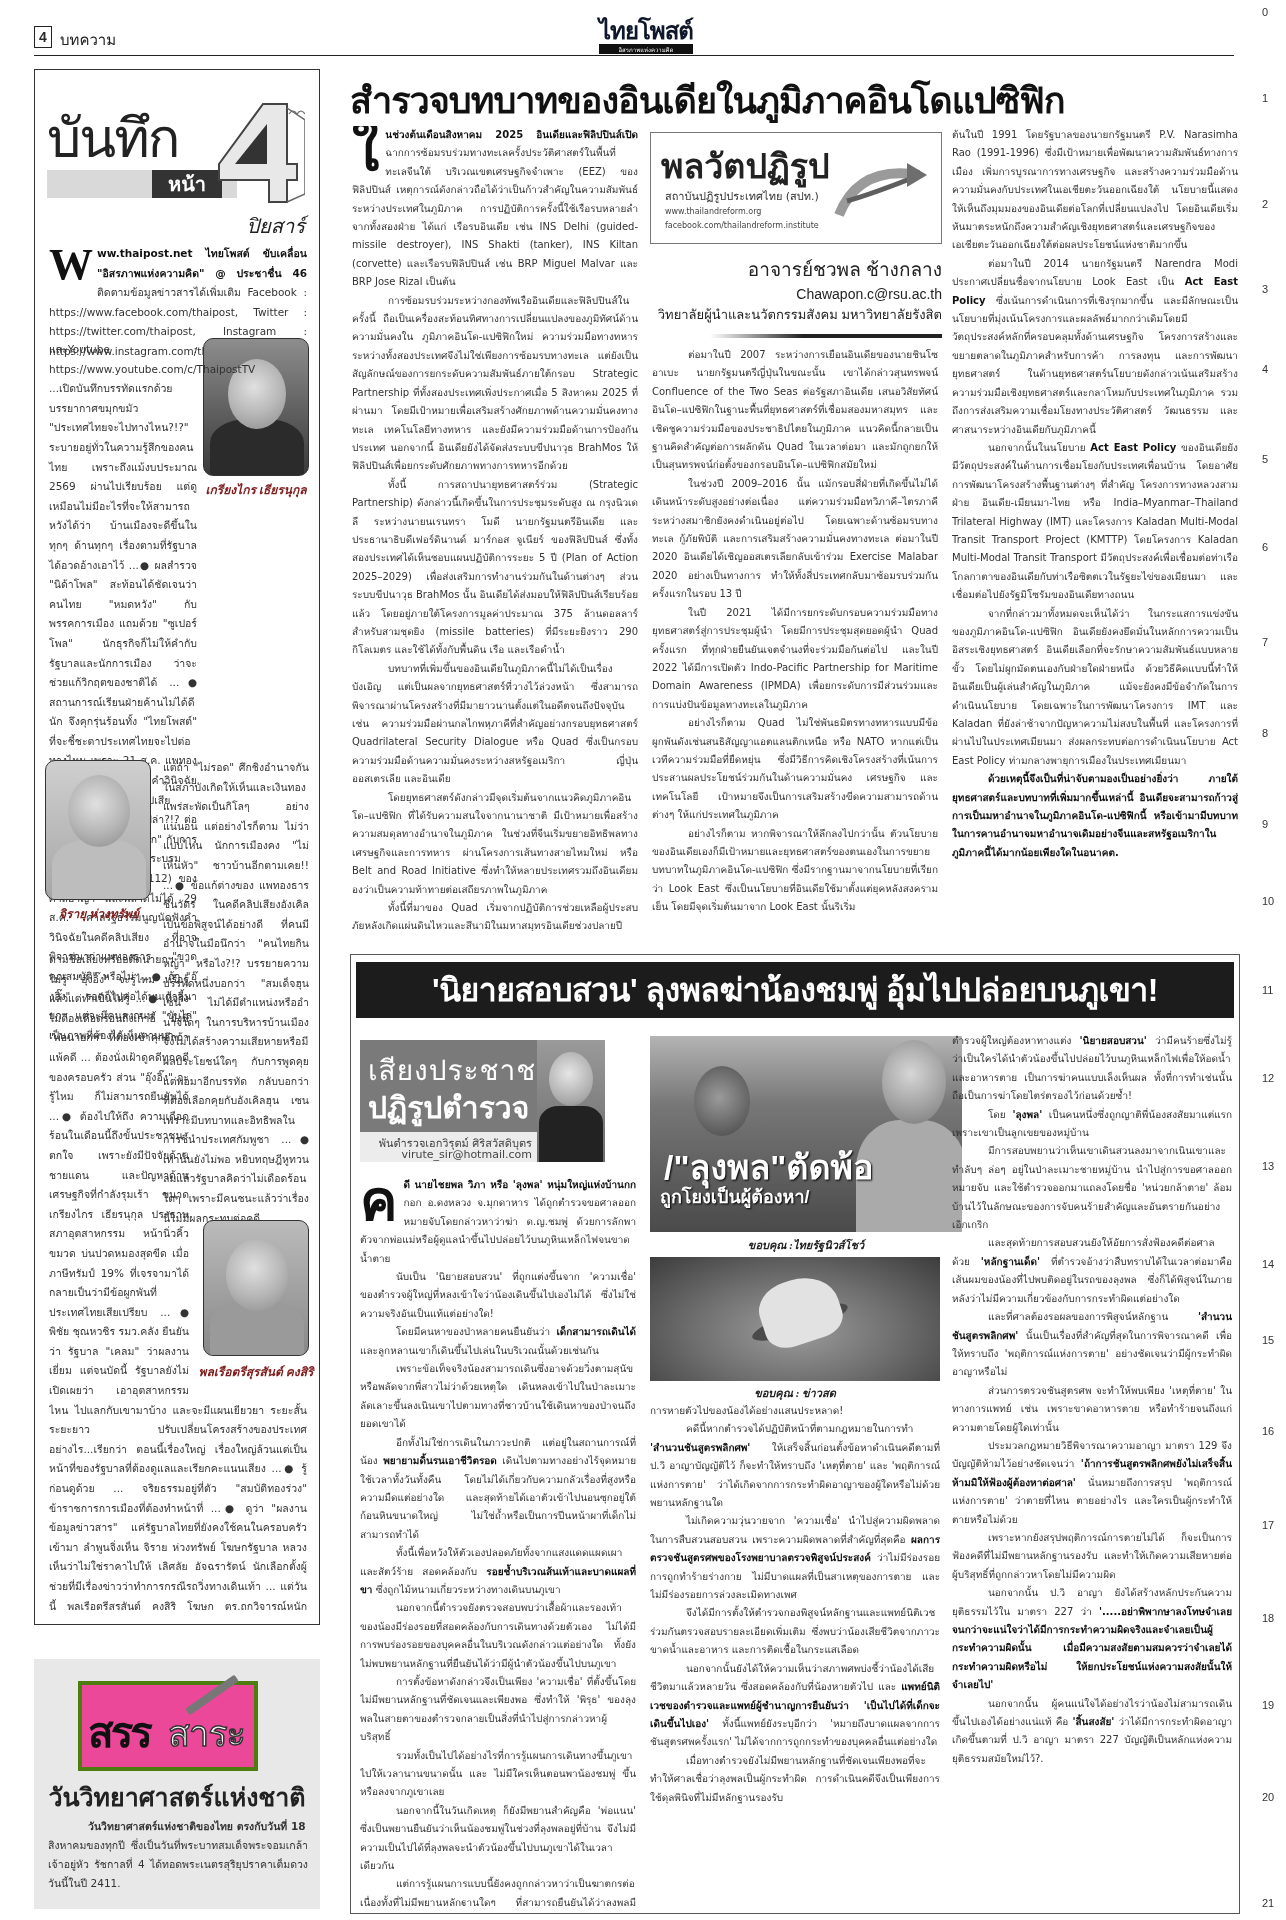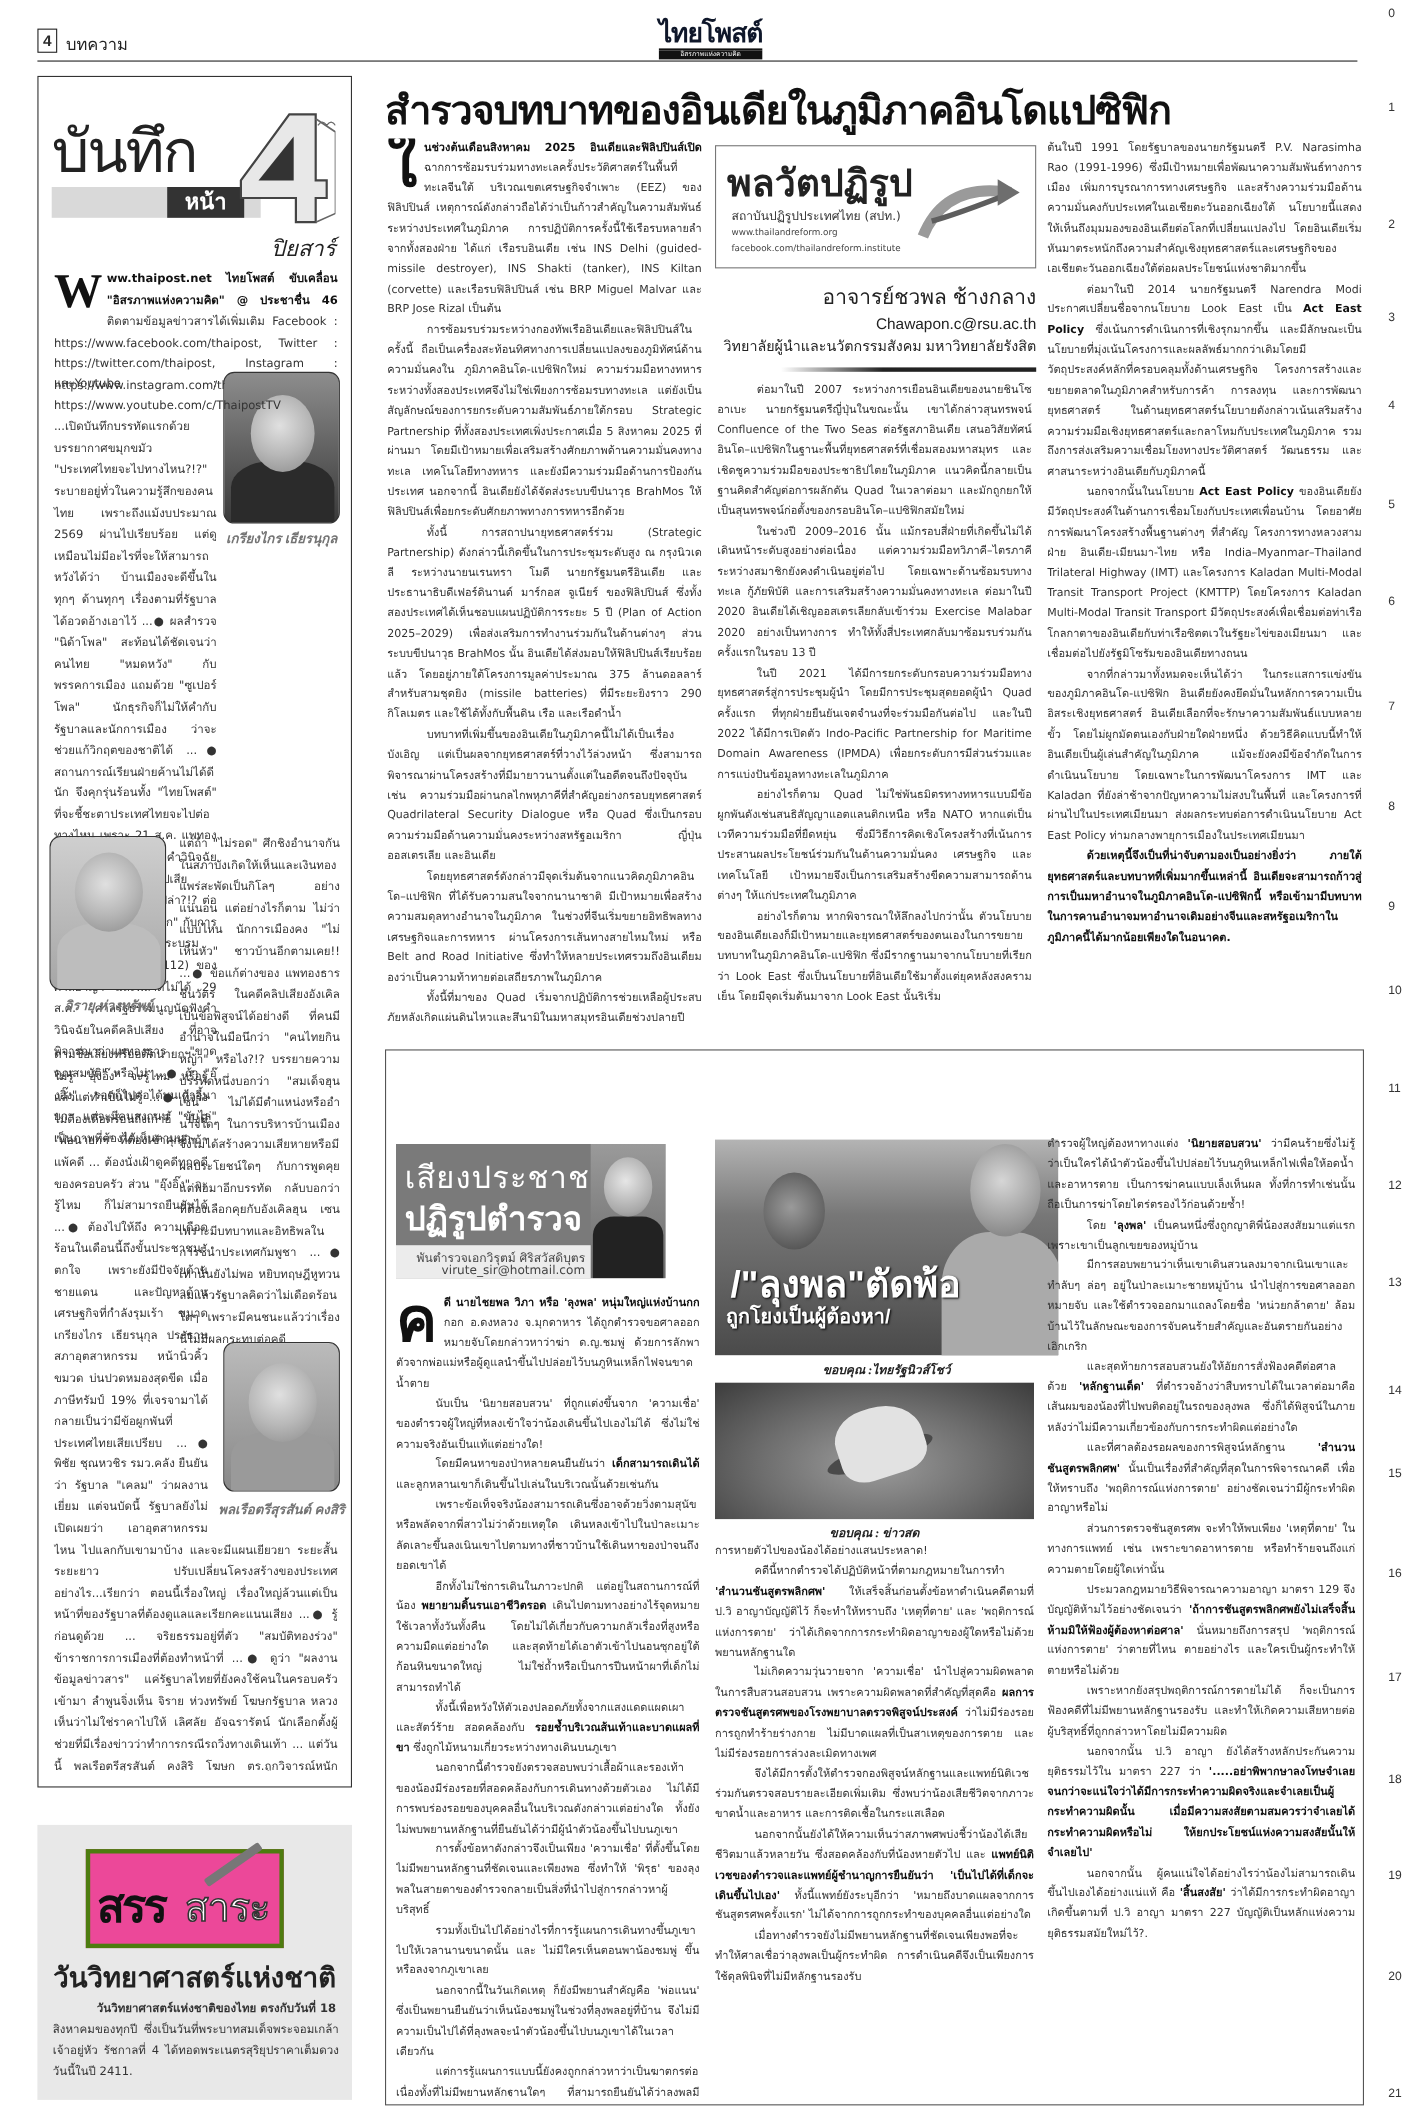--- a/index.html
+++ b/index.html
@@ -29,21 +29,21 @@
   .mh-four { position: absolute; left: 170px; top: 26px; width: 100px; height: 110px; }
   .mh-byline { position: absolute; right: 16px; top: 140px; font-size: 20px; font-style: italic; color: #222; font-family: "Liberation Serif", serif; }
 
   .left-text { position: absolute; left: 14px; font-size: 10.5px; line-height: 19.6px; color: #333; text-align: justify; }
   .left-text b { color: #111; }
   .dropcap-w { float: left; font-size: 44px; line-height: 38px; font-weight: bold; font-family: "Liberation Serif", serif; margin-right: 4px; margin-top: 2px; color: #111; }
 
   .photo { position: absolute; border-radius: 10px; border: 1.5px solid #333; overflow: hidden; background: linear-gradient(180deg,#8d8d8d 0%,#5a5a5a 60%,#3a3a3a 100%); }
   .photo .face { position: absolute; border-radius: 50%; background: radial-gradient(circle at 45% 40%, #e0e0e0 0%, #b8b8b8 50%, #8a8a8a 100%); }
   .photo .suit { position: absolute; border-radius: 40% 40% 0 0; background: #2b2b2b; }
-  .caption { position: absolute; font-size: 12px; font-weight: bold; font-style: italic; text-align: center; color: #737373; font-family: "Liberation Serif", serif; }
+  .caption { position: absolute; font-size: 12px; font-weight: bold; font-style: italic; text-align: center; color: #7f1d1d; font-family: "Liberation Serif", serif; }
 
   
   .sci-box { position: absolute; left: 34px; top: 1659px; width: 286px; height: 250px; background: #e8e8e8; }
   .sci-logo { position: absolute; left: 44px; top: 22px; width: 180px; height: 90px; background: #ec4899; border: 4px solid #4d7c0f; }
   .sci-logo .big { position: absolute; left: 6px; top: 14px; font-size: 42px; font-weight: bold; font-family: "Liberation Sans", sans-serif; color: #111; letter-spacing: -3px; }
   .sci-logo .small { position: absolute; left: 86px; top: 20px; font-size: 36px; font-family: "Liberation Sans", sans-serif; color: #fff; -webkit-text-stroke: 1.5px #333; letter-spacing: -1px; }
   .sci-logo .pencil { position: absolute; right: 12px; top: 6px; width: 60px; height: 8px; background: #777; transform: rotate(-35deg); border-radius: 2px; }
   .sci-title { position: absolute; left: 0; top: 118px; width: 286px; text-align: center; font-size: 25px; font-weight: bold; color: #222; font-family: "Liberation Sans", sans-serif; }
   .sci-text { position: absolute; left: 14px; top: 158px; width: 260px; font-size: 10.5px; line-height: 19px; color: #333; text-align: justify; }
 
@@ -238,20 +238,21 @@
 
   <div class="col-text" style="left:952px;top:126px;width:286px;height:805px;overflow:hidden;">
     <p class="noind">ต้นในปี 1991 โดยรัฐบาลของนายกรัฐมนตรี P.V. Narasimha Rao (1991-1996) ซึ่งมีเป้าหมายเพื่อพัฒนาความสัมพันธ์ทางการเมือง เพิ่มการบูรณาการทางเศรษฐกิจ และสร้างความร่วมมือด้านความมั่นคงกับประเทศในเอเชียตะวันออกเฉียงใต้ นโยบายนี้แสดงให้เห็นถึงมุมมองของอินเดียต่อโลกที่เปลี่ยนแปลงไป โดยอินเดียเริ่มหันมาตระหนักถึงความสำคัญเชิงยุทธศาสตร์และเศรษฐกิจของเอเชียตะวันออกเฉียงใต้ต่อผลประโยชน์แห่งชาติมากขึ้น</p>
     <p><span>ต่อมาในปี 2014 นายกรัฐมนตรี Narendra Modi ประกาศเปลี่ยนชื่อจากนโยบาย Look East เป็น </span><b>Act East Policy</b><span> ซึ่งเน้นการดำเนินการที่เชิงรุกมากขึ้น และมีลักษณะเป็นนโยบายที่มุ่งเน้นโครงการและผลลัพธ์มากกว่าเดิมโดยมีวัตถุประสงค์หลักที่ครอบคลุมทั้งด้านเศรษฐกิจ โครงการสร้างและขยายตลาดในภูมิภาคสำหรับการค้า การลงทุน และการพัฒนายุทธศาสตร์ ในด้านยุทธศาสตร์นโยบายดังกล่าวเน้นเสริมสร้างความร่วมมือเชิงยุทธศาสตร์และกลาโหมกับประเทศในภูมิภาค รวมถึงการส่งเสริมความเชื่อมโยงทางประวัติศาสตร์ วัฒนธรรม และศาสนาระหว่างอินเดียกับภูมิภาคนี้</span></p>
     <p><span>นอกจากนั้นในนโยบาย </span><b>Act East Policy</b><span> ของอินเดียยังมีวัตถุประสงค์ในด้านการเชื่อมโยงกับประเทศเพื่อนบ้าน โดยอาศัยการพัฒนาโครงสร้างพื้นฐานต่างๆ ที่สำคัญ โครงการทางหลวงสามฝ่าย อินเดีย-เมียนมา-ไทย หรือ India–Myanmar–Thailand Trilateral Highway (IMT) และโครงการ Kaladan Multi-Modal Transit Transport Project (KMTTP) โดยโครงการ Kaladan Multi-Modal Transit Transport มีวัตถุประสงค์เพื่อเชื่อมต่อท่าเรือโกลกาตาของอินเดียกับท่าเรือซิตตเวในรัฐยะไข่ของเมียนมา และเชื่อมต่อไปยังรัฐมิโซรัมของอินเดียทางถนน</span></p>
     <p>จากที่กล่าวมาทั้งหมดจะเห็นได้ว่า ในกระแสการแข่งขันของภูมิภาคอินโด-แปซิฟิก อินเดียยังคงยึดมั่นในหลักการความเป็นอิสระเชิงยุทธศาสตร์ อินเดียเลือกที่จะรักษาความสัมพันธ์แบบหลายขั้ว โดยไม่ผูกมัดตนเองกับฝ่ายใดฝ่ายหนึ่ง ด้วยวิธีคิดแบบนี้ทำให้อินเดียเป็นผู้เล่นสำคัญในภูมิภาค แม้จะยังคงมีข้อจำกัดในการดำเนินนโยบาย โดยเฉพาะในการพัฒนาโครงการ IMT และ Kaladan ที่ยังล่าช้าจากปัญหาความไม่สงบในพื้นที่ และโครงการที่ผ่านไปในประเทศเมียนมา ส่งผลกระทบต่อการดำเนินนโยบาย Act East Policy ท่ามกลางพายุการเมืองในประเทศเมียนมา</p>
     <p><b>ด้วยเหตุนี้จึงเป็นที่น่าจับตามองเป็นอย่างยิ่งว่า ภายใต้ยุทธศาสตร์และบทบาทที่เพิ่มมากขึ้นเหล่านี้ อินเดียจะสามารถก้าวสู่การเป็นมหาอำนาจในภูมิภาคอินโด-แปซิฟิกนี้ หรือเข้ามามีบทบาทในการคานอำนาจมหาอำนาจเดิมอย่างจีนและสหรัฐอเมริกาในภูมิภาคนี้ได้มากน้อยเพียงใดในอนาคต.</b></p>
   </div>
 
   <div class="art2-box"></div>
+  <div class="art2-banner">'นิยายสอบสวน' ลุงพลฆ่าน้องชมพู่ อุ้มไปปล่อยบนภูเขา!</div>
 
   <div class="column-logo">
     <div class="l1">เสียงประชาชน</div>
     <div class="l2">ปฏิรูปตำรวจ</div>
     <div class="by">
       <div class="a">พันตำรวจเอกวิรุตม์ ศิริสวัสดิบุตร</div>
       <div class="b">virute_sir@hotmail.com</div>
     </div>
     <div class="man">
       <div class="bd"></div>

